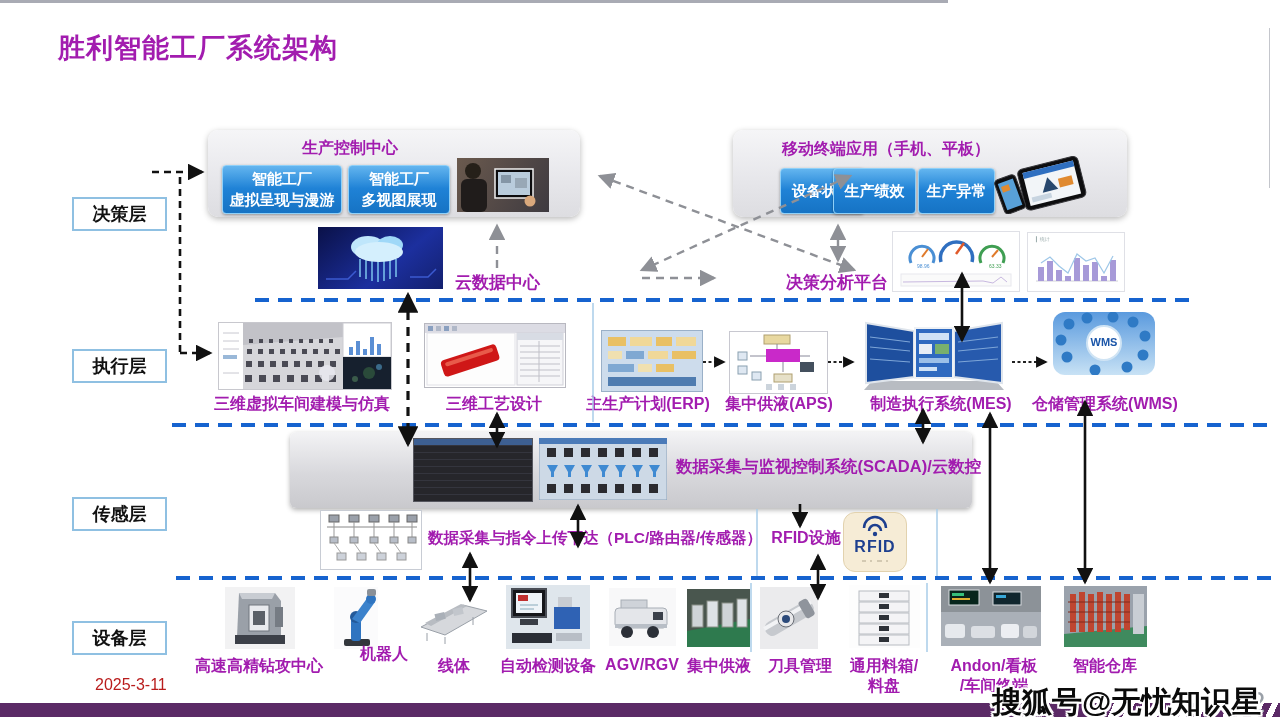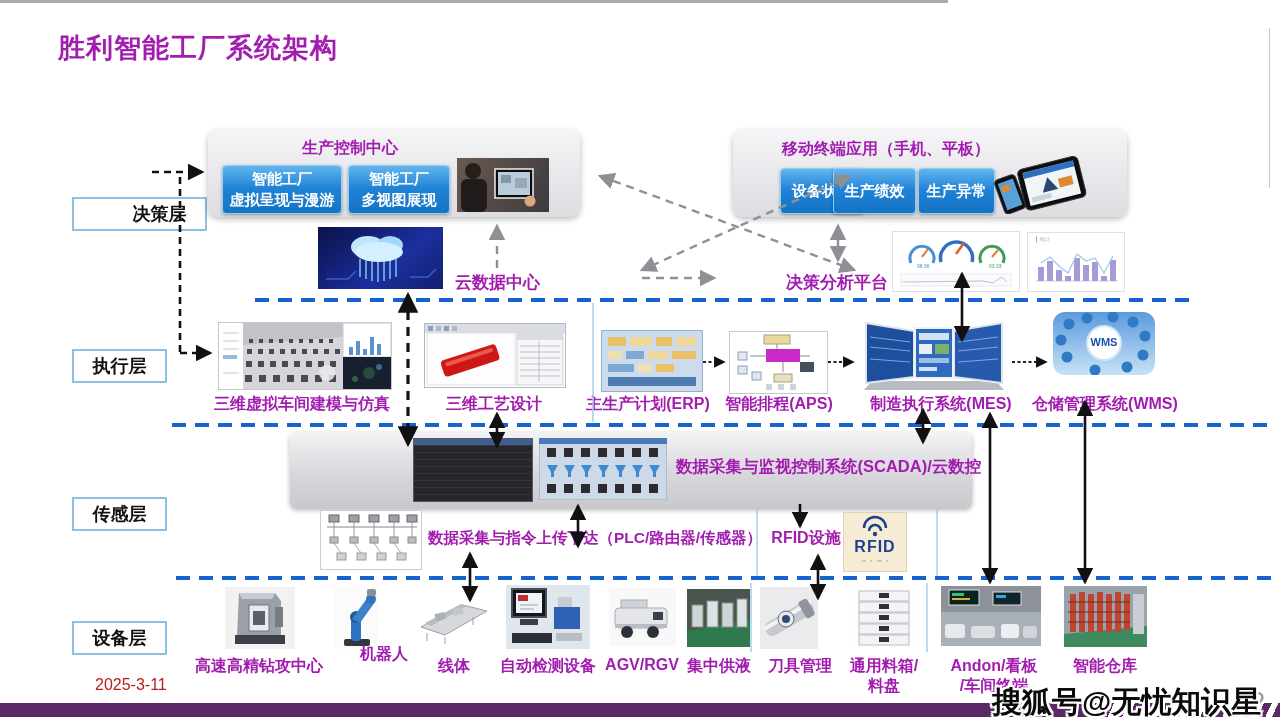--- a/index.html
+++ b/index.html
@@ -33,21 +33,21 @@
 </head>
 <body>
 
 <div id="canvas">
 
   <div class="topstripe"></div>
   <div class="rightline"></div>
 
   <div class="lbl" style="left:58px;top:30px;font-size:27px;letter-spacing:1px;">胜利智能工厂系统架构</div>
 
-  <div class="layerbox" style="left:72px;top:197px;width:91px;height:30px;padding-left:40px;">
+  <div class="layerbox" style="left:72px;top:197px;width:91px;height:30px;">
       <span>决策层</span>
     </div>
   <div class="layerbox" style="left:72px;top:349px;width:91px;height:30px;">
       <span>执行层</span>
     </div>
   <div class="layerbox" style="left:72px;top:497px;width:91px;height:30px;">
       <span>传感层</span>
     </div>
   <div class="layerbox" style="left:72px;top:621px;width:91px;height:30px;">
       <span>设备层</span>
@@ -301,21 +301,21 @@
           <circle cx="8" cy="28" r="5.5"></circle>
       </g>
       <circle cx="51" cy="31" r="17" fill="#ffffff" stroke="#d0e4f4" stroke-width="2"></circle>
     </svg>
     <span class="lbl" style="left:34px;top:24px;width:34px;font-size:11px;color:#1a55a8;">WMS</span>
   </div>
 
   <div class="lbl" style="left:206px;top:394px;width:192px;font-size:16px;">三维虚拟车间建模与仿真</div>
   <div class="lbl" style="left:434px;top:394px;width:120px;font-size:16px;">三维工艺设计</div>
   <div class="lbl" style="left:578px;top:394px;width:140px;font-size:16px;">主生产计划(ERP)</div>
-  <div class="lbl" style="left:709px;top:394px;width:140px;font-size:16px;">智能排程(APS)</div>
+  <div class="lbl" style="left:709px;top:394px;width:140px;font-size:16px;">集中供液(APS)</div>
   <div class="lbl" style="left:861px;top:394px;width:160px;font-size:16px;">制造执行系统(MES)</div>
   <div class="lbl" style="left:1020px;top:394px;width:170px;font-size:16px;">仓储管理系统(WMS)</div>
 
   <div class="scadabar" style="left:290px;top:432px;width:682px;height:76px;"></div>
   <div class="imgbox" style="left:413px;top:438px;width:118px;height:62px;border:1px solid #55565e;
        background:linear-gradient(#3d5f92,#3d5f92) top/100% 6px no-repeat,repeating-linear-gradient(180deg,#26262b 0 6px,#34353e 6px 7px);"></div>
   <div class="imgbox" style="left:539px;top:438px;width:128px;height:62px;">
     <svg width="128" height="62" viewBox="0 0 128 62">
       <rect width="128" height="62" fill="#cdd9e6" stroke="#8aa0b8"></rect>
       <rect width="128" height="6" fill="#4a7ab8"></rect>
@@ -379,21 +379,21 @@
       <g fill="#cdd2da" stroke="#999">
         <rect x="16" y="42" width="9" height="7"></rect>
           <rect x="36" y="42" width="9" height="7"></rect>
           <rect x="56" y="42" width="9" height="7"></rect>
           <rect x="76" y="42" width="9" height="7"></rect>
       </g>
     </svg>
   </div>
   <div class="lbl" style="left:428px;top:528px;width:310px;font-size:15.5px;">数据采集与指令上传下达（PLC/路由器/传感器）</div>
   <div class="lbl" style="left:760px;top:528px;width:92px;font-size:16px;">RFID设施</div>
-  <div class="imgbox" style="left:843px;top:512px;width:62px;height:58px;background:#f6ecd6;border:1px solid #e2d2ae;border-radius:0;">
+  <div class="imgbox" style="left:843px;top:512px;width:62px;height:58px;background:#f6ecd6;border:1px solid #e2d2ae;border-radius:12px;">
     <svg width="62" height="58" viewBox="0 0 62 58">
       <path d="M20,15 A11,11 0 0 1 42,15" stroke="#1d3f8f" fill="none" stroke-width="2.5"></path>
       <path d="M25,18 A6,6 0 0 1 37,18" stroke="#1d3f8f" fill="none" stroke-width="2.5"></path>
       <circle cx="31" cy="21" r="2.2" fill="#1d3f8f"></circle>
       <line x1="18" y1="48" x2="22" y2="48" stroke="#b0a68e"></line>
         <line x1="26" y1="48" x2="28" y2="48" stroke="#b0a68e"></line>
         <line x1="33" y1="48" x2="38" y2="48" stroke="#b0a68e"></line>
         <line x1="42" y1="48" x2="44" y2="48" stroke="#b0a68e"></line>
     </svg>
     <span class="lbl" style="left:0;top:25px;width:62px;font-size:16px;color:#1d3f8f;letter-spacing:1px;">RFID</span>

